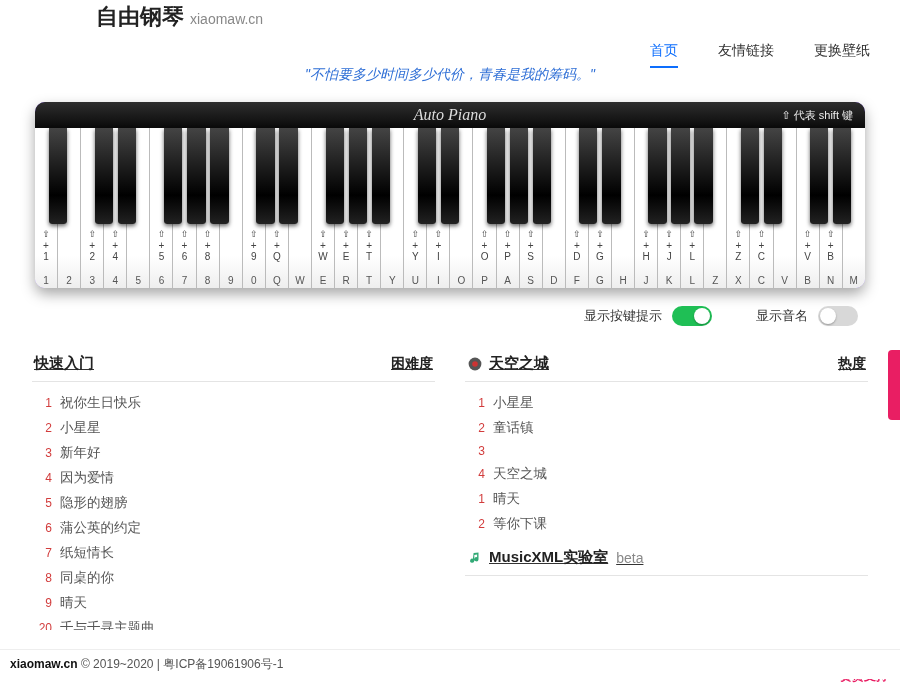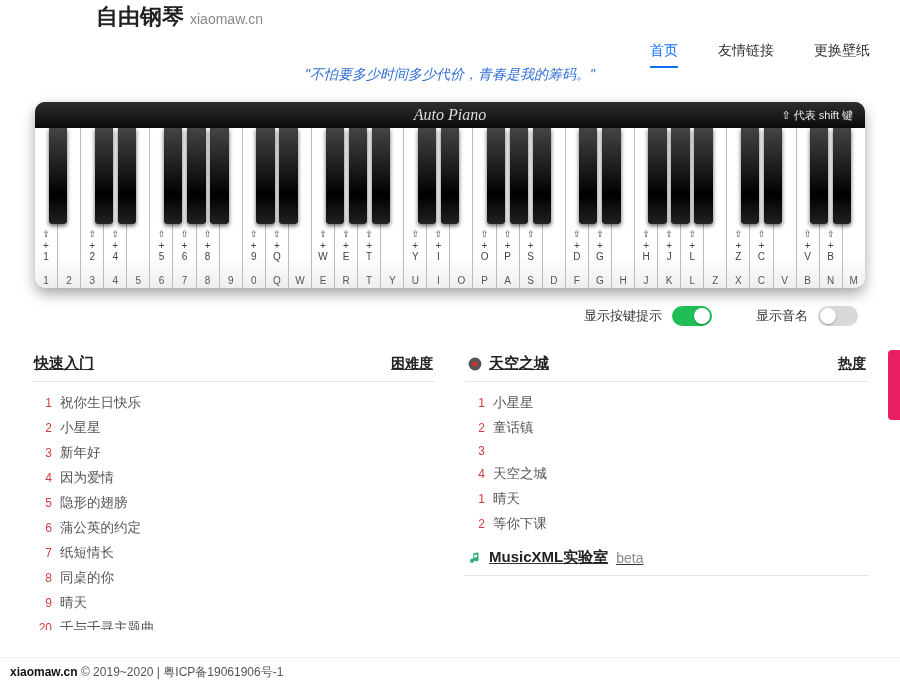--- a/index.html
+++ b/index.html
@@ -47,21 +47,21 @@
   .sec-head .title { font-weight:700; color:#222; font-size:15px; display:flex; align-items:center; gap:6px; }
   .sec-head .col2 { font-weight:700; font-size:14px; color:#222; }
   .song-list { list-style:none; }
   .song-list li { display:flex; align-items:center; padding:3.5px 0; cursor:pointer; }
   .song-list .idx { width:20px; color:#d23c3c; font-size:12px; text-align:right; margin-right:8px; }
   .song-list .name { color:#555; }
   .beta { font-size:14px; color:#888; font-weight:400; margin-left:2px; }
   .ico { width:16px; height:16px; display:inline-flex; align-items:center; justify-content:center; }
 
   
-  .footer { position:fixed; bottom:4px; left:0; right:0; background:#fff; border-top:1px solid #eee; font-size:12px; color:#555; padding:6px 10px; }
+  .footer { position:fixed; bottom:12px; left:0; right:0; background:#fff; border-top:1px solid #eee; font-size:12px; color:#555; padding:6px 10px; }
   .footer .domain { font-weight:700; color:#111; }
   .footer .icp { color:#555; }
 
   
   .ribbon { position:fixed; right:0; top:350px; width:12px; height:70px; background:#e91e63; border-radius:4px 0 0 4px; }
 
   .donate { position:fixed; right:12px; bottom:6px; color:#e91e63; font-size:12px; font-weight:600; cursor:pointer; }
 </style>
 </head>
 <body>

